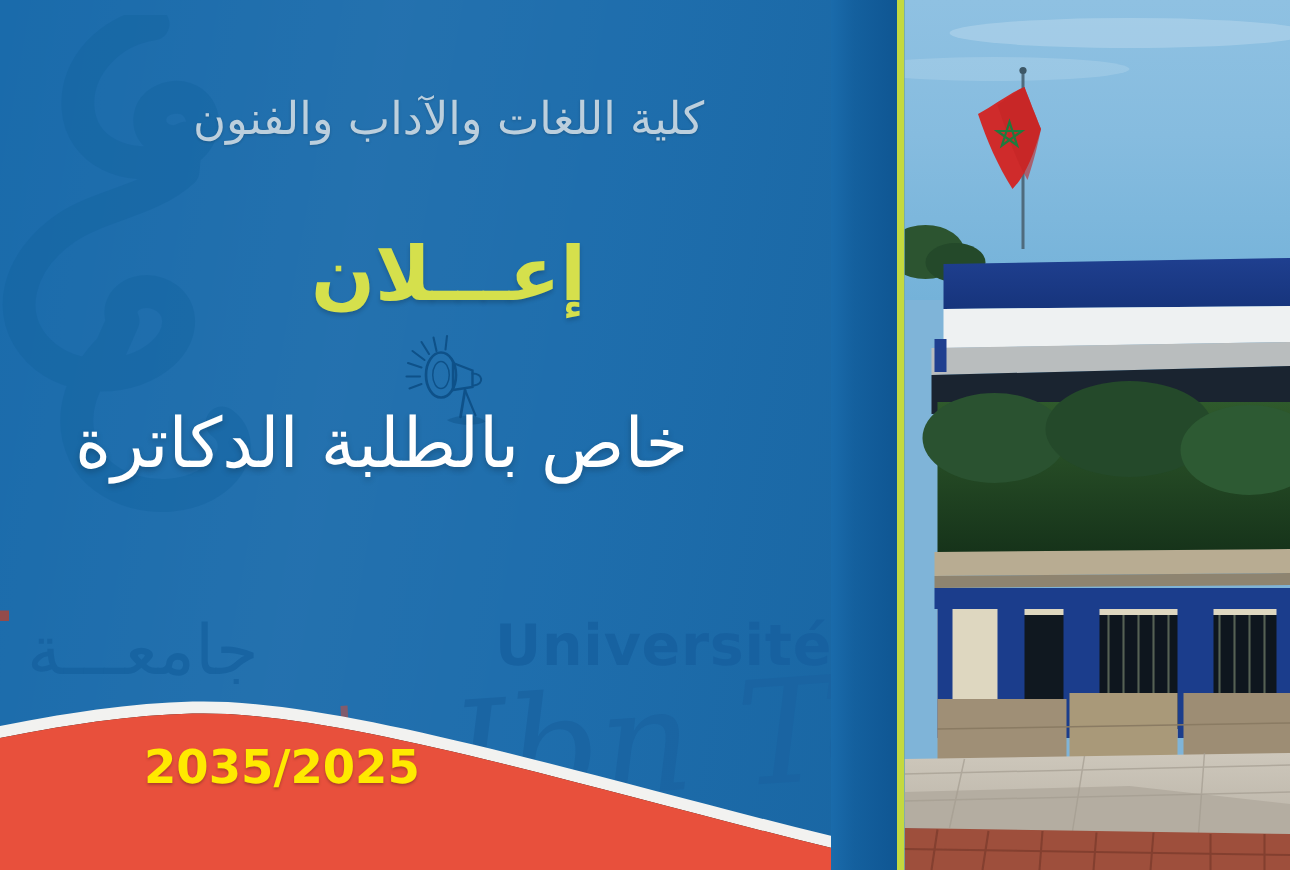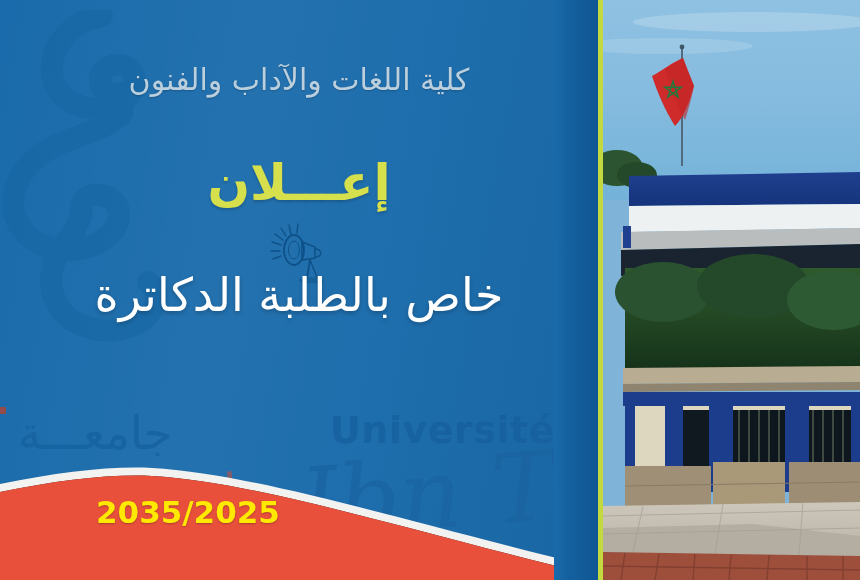--- a/index.html
+++ b/index.html
@@ -98,21 +98,21 @@
     flex:0 0 auto;
     opacity:.92;
   }
   .megaphone svg{width:100%;height:100%;display:block;}
 
   
   .subject-line{
     position:absolute;
     left:0; right:0;
     top:268px;
-    text-align:center;
+    text-align:left;
     direction:rtl;
     color:#ffffff;
     font-size:46px;
     line-height:1.2;
     font-family:"DejaVu Sans","Liberation Sans",sans-serif;
     text-shadow:0 2px 4px rgba(0,0,0,.22);
     padding:0 50px;
   }
 
   

